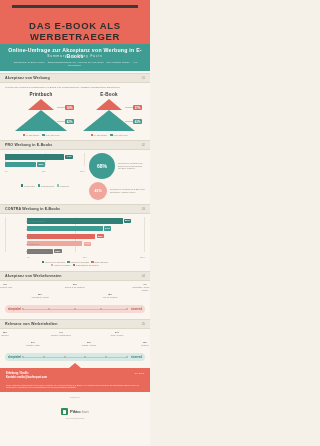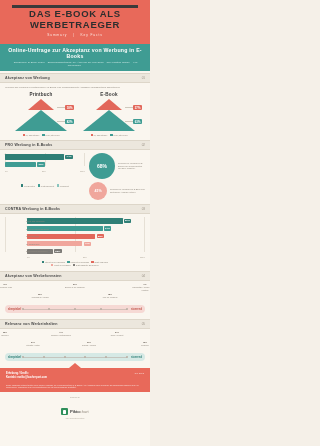--- a/index.html
+++ b/index.html
@@ -10,21 +10,21 @@
     -webkit-font-smoothing:antialiased;
   }
   .page{position:relative;width:150px;height:446px;background:#faf6ef;}
 
   
   .header{position:relative;background:#e8695a;height:44px;padding:0;}
   .header-rule{position:absolute;left:12px;right:12px;top:5px;height:3px;background:#3a3a3a;}
   .header-inner{position:absolute;left:0;right:0;top:9px;text-align:center;}
   .title{
     font-size:9.5px;line-height:10.5px;font-weight:bold;color:#2e2e2e;
-    letter-spacing:.7px;margin:0;padding:0 8px;
+    letter-spacing:.7px;margin:12px;padding:0 8px;
   }
   .subtitle{
     font-size:3.2px;color:#fbe9e4;letter-spacing:.9px;margin-top:3px;
   }
   .subtitle span{padding:0 2px;}
 
   
   .band{background:#3f9c93;padding:3px 6px 4px;text-align:center;}
   .band-title{font-size:5.2px;font-weight:bold;color:#fdfdfb;letter-spacing:.25px;}
   .band-meta{font-size:2.5px;color:#d3ece8;margin-top:1.6px;letter-spacing:.1px;}

